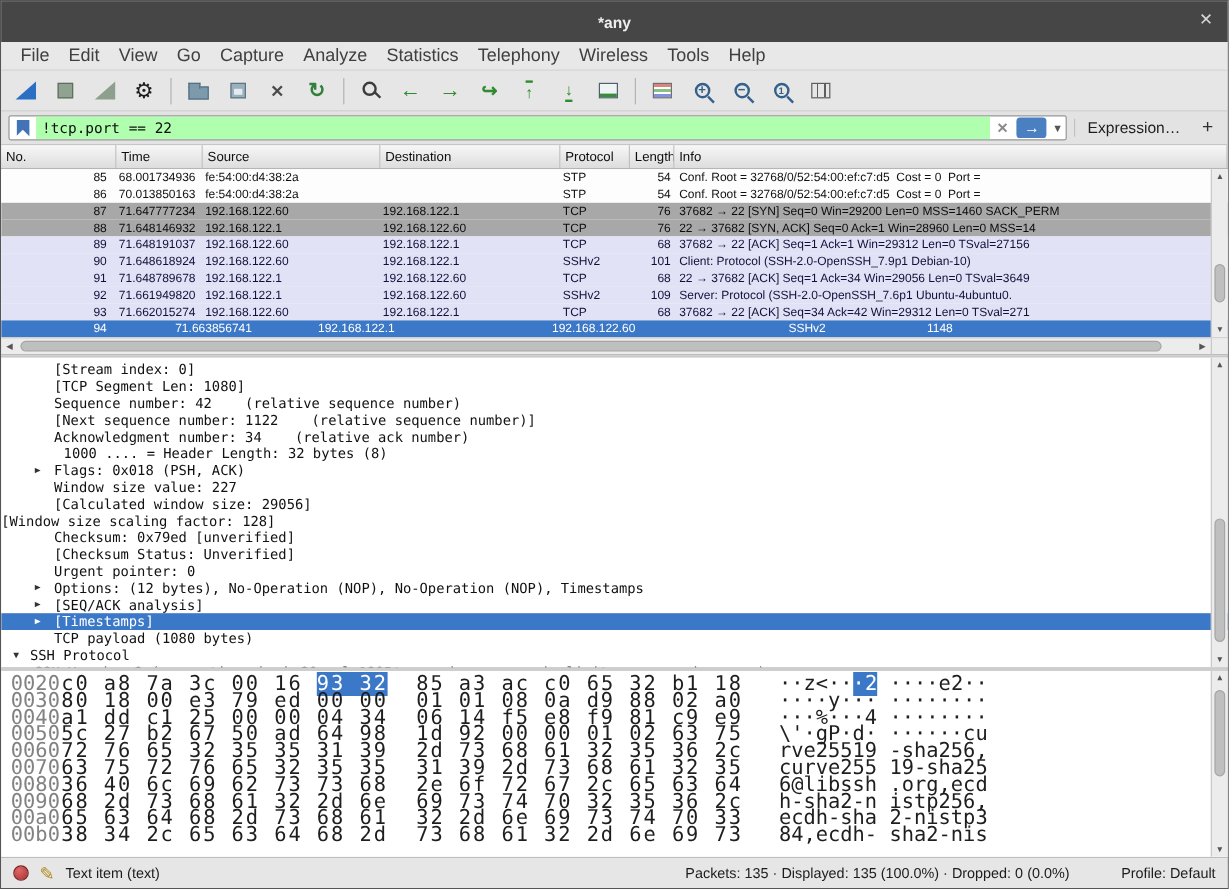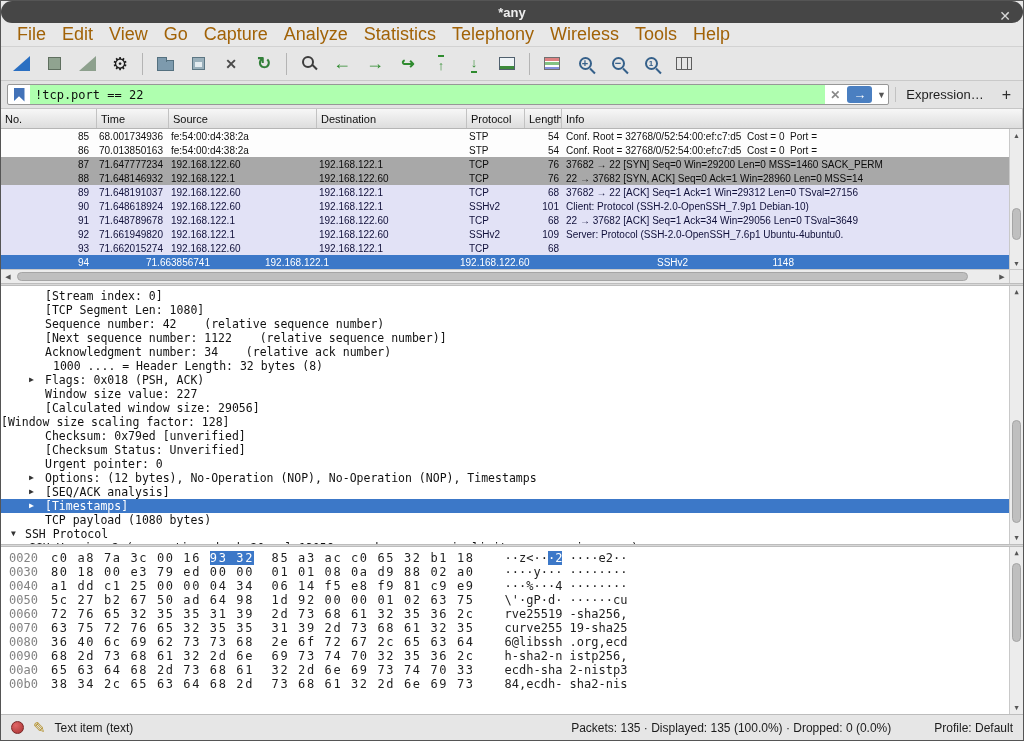--- a/index.html
+++ b/index.html
@@ -1,31 +1,31 @@
 <!DOCTYPE html>
 <html><head>
 <meta charset="utf-8">
 <style>
   * { margin:0; padding:0; box-sizing:border-box; }
   html,body { width:1024px; height:741px; background:#9a9a9a; overflow:hidden; }
   .window { width:1024px; height:741px; display:flex; flex-direction:column;
             font-family:"Liberation Sans",sans-serif; background:#e8e8e8; border:1px solid #555; }
 
   
-  .titlebar { height:22px; background:#464646; position:relative; flex:0 0 auto;
-              display:flex; align-items:center;border-radius:12px; }
+  .titlebar { height:34px; background:#464646; position:relative; flex:0 0 auto;
+              display:flex; align-items:center; }
   .title { position:absolute; left:0; right:0; text-align:center; color:#efefef;
            font-size:13px; font-weight:bold; }
   .close-btn { position:absolute; right:12px; top:8px; color:#d8d8d8; font-size:14px; line-height:1; }
   .close-btn::before { content:"✕"; }
 
   
   .menubar { height:24px; display:flex; align-items:center; padding-left:8px;
              background:#e8e8e8; border-bottom:1px solid #d2d2d2; flex:0 0 auto; }
-  .menu-item { padding:3px 8px; font-size:18px; color:#a16207; }
+  .menu-item { padding:3px 8px; font-size:15px; color:#404040; }
 
   
   .toolbar { height:34px; display:flex; align-items:center; padding-left:4px; gap:1px;
              background:#e6e6e6; border-bottom:1px solid #c9c9c9; flex:0 0 auto; }
   .tbtn { width:32px; height:28px; display:flex; align-items:center; justify-content:center; }
   .tsep { width:1px; height:22px; background:#b4b4b4; margin:0 5px; }
   .ic { display:flex; align-items:center; justify-content:center; }
   .ic-start-capture { width:0; height:0; border-left:17px solid transparent; border-bottom:15px solid #2a6fc2; }
   .ic-stop-capture { width:13px; height:13px; background:#90a390; border:1px solid #5f6f5f; }
   .ic-restart-capture { width:0; height:0; border-left:17px solid transparent; border-bottom:15px solid #8da08d; }
@@ -137,21 +137,21 @@
   
   .details { height:258px; background:#fff; position:relative; overflow:hidden; flex:0 0 auto;
              font-family:"DejaVu Sans Mono",monospace; font-size:11.5px; color:#111; padding-top:3px; }
   .drow { height:14px; line-height:14px; position:relative; white-space:pre; overflow:hidden; }
   .drow .exp { position:absolute; top:0; font-size:8px; line-height:14px; color:#333; }
   .drow.selected { background:#3c78c8; color:#fff; }
   .drow.selected .exp { color:#fff; }
 
   
   .hexpane { flex:1; background:#fff; position:relative; overflow:hidden;
-             font-family:"DejaVu Sans Mono",monospace; font-size:12px; color:#1e1e1e; padding:4px 0 0 8px; }
+             font-family:"DejaVu Sans Mono",monospace; font-size:17px; color:#1e1e1e; padding:4px 0 0 8px; }
   .hxrow { height:14px; line-height:14px; display:flex; white-space:pre; }
   .hx-off { width:42px; color:#828282; flex:0 0 auto; }
   .hx-hex { letter-spacing:1.6px; }
   .hx-ascii { margin-left:30px; }
   .hl { background:#3c78c8; color:#fff; }
 
   
   .statusbar { height:26px; background:#e6e6e6; border-top:1px solid #bdbdbd; display:flex;
                align-items:center; gap:9px; padding:0 10px; font-size:12px; color:#1c1c1c; flex:0 0 auto; }
   .ic-expert { width:13px; height:13px; border-radius:50%; border:1px solid #7a2626;
@@ -347,20 +347,21 @@
           <span class="c-len">109</span>
           <span class="c-info">Server: Protocol (SSH-2.0-OpenSSH_7.6p1 Ubuntu-4ubuntu0.</span>
         </div>
         <div class="prow lavender">
           <span class="c-no">93</span>
           <span class="c-time">71.662015274</span>
           <span class="c-source">192.168.122.60</span>
           <span class="c-dest">192.168.122.1</span>
           <span class="c-proto">TCP</span>
           <span class="c-len">68</span>
+          <span class="c-info">37682 → 22 [ACK] Seq=34 Ack=42 Win=29312 Len=0 TSval=271</span>
         </div>
         <div class="prow selected">
           <span class="c-no">94</span>
           <span class="c-time">71.663856741</span>
           <span class="c-source">192.168.122.1</span>
           <span class="c-dest">192.168.122.60</span>
           <span class="c-proto">SSHv2</span>
           <span class="c-len">1148</span>
         </div>
       </div>

